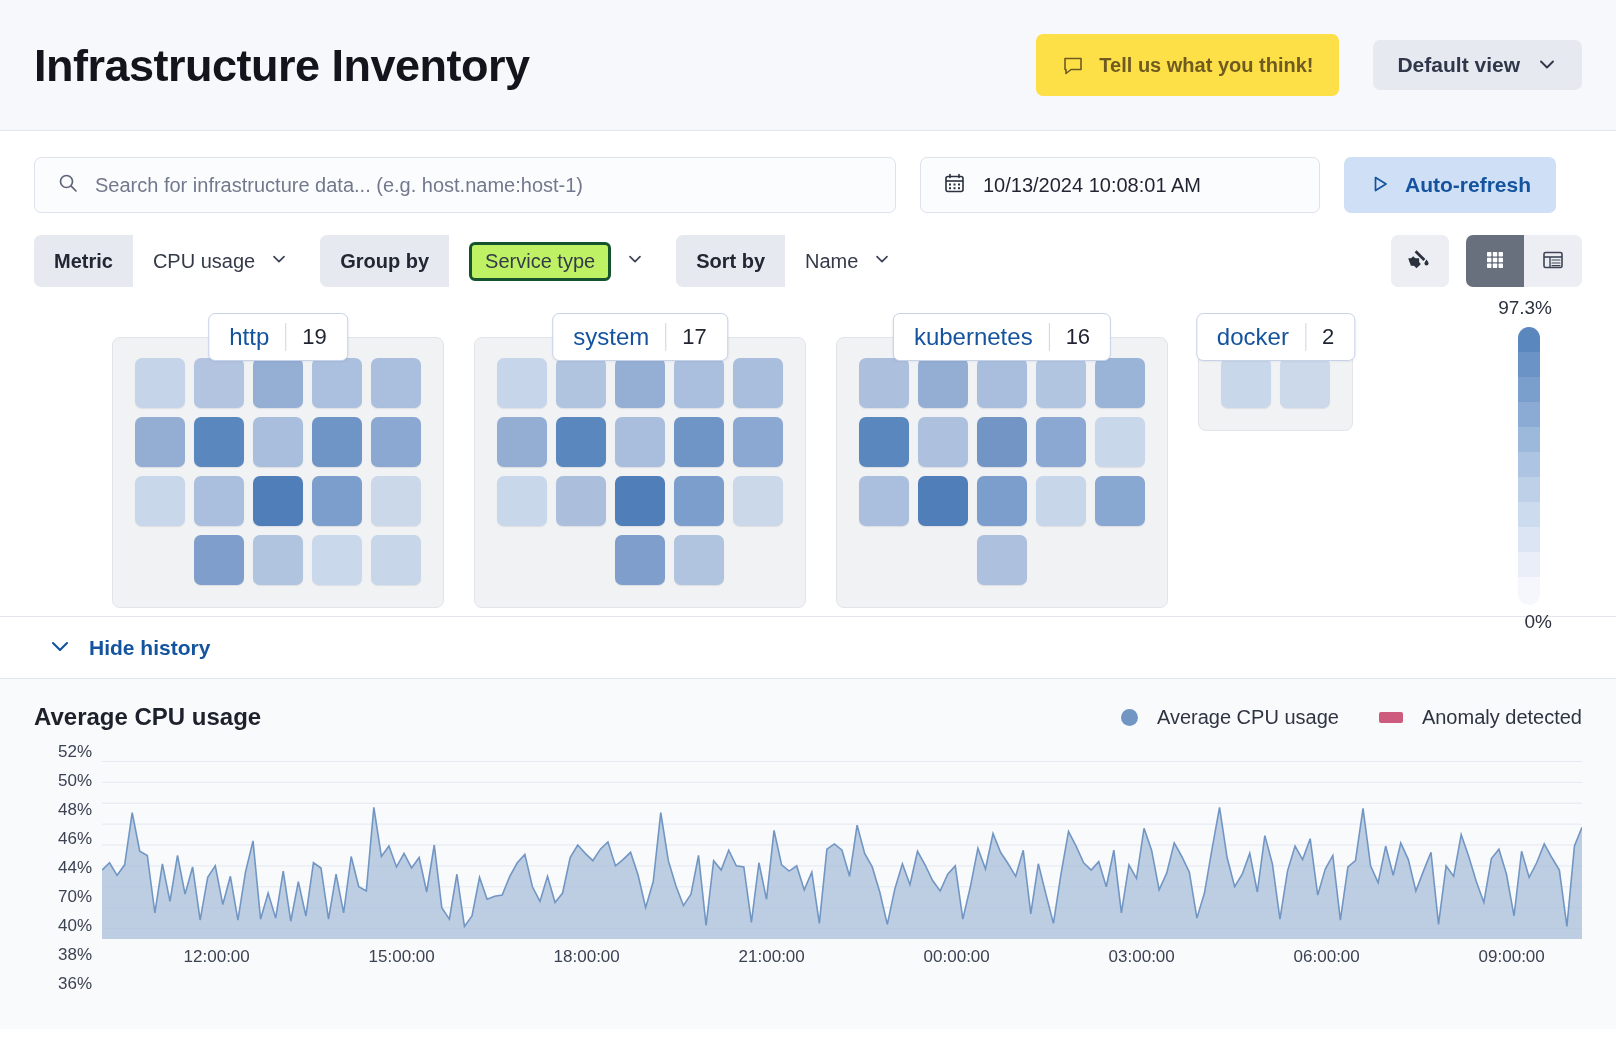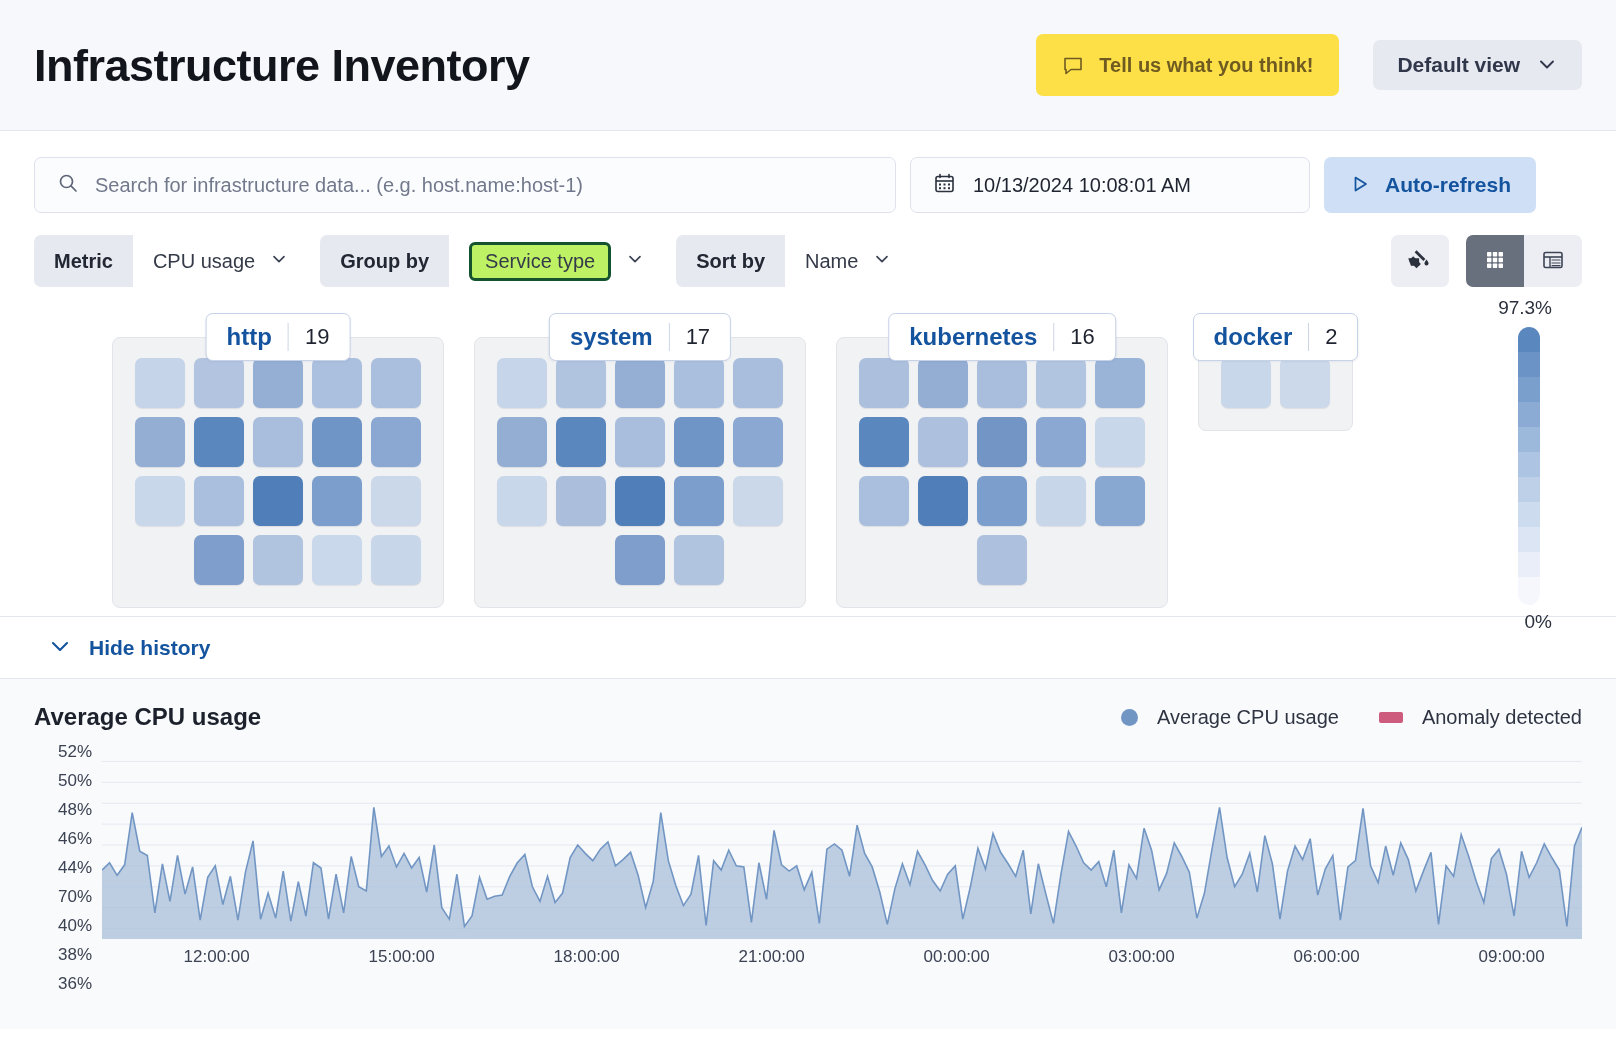--- a/index.html
+++ b/index.html
@@ -71,21 +71,21 @@
   }
 
   
   .controls {
     padding: 26px 34px 0 34px;
     background: #ffffff;
   }
   .search-row {
     display: flex;
     align-items: center;
-    gap: 14px;
+    gap: 24px;
   }
   .search-box {
     flex: 1;
     height: 56px;
     border: 1px solid #dfe2ec;
     border-radius: 7px;
     background: #fbfcfe;
     display: flex;
     align-items: center;
     padding: 0 22px;
@@ -231,21 +231,21 @@
     border: 1px solid #c6d2e8;
     border-radius: 7px;
     height: 48px;
     display: flex;
     align-items: center;
     z-index: 3;
     box-shadow: 0 1px 2px rgba(30,40,70,.05);
   }
   .group-badge .name {
     font-size: 24px;
-    font-weight: 700;
+    font-weight: 400;
     color: #14539e;
     padding: 0 16px 0 20px;
     white-space: nowrap;
   }
   .group-badge .sep { width: 1px; height: 28px; background: #ccd4e3; }
   .group-badge .count {
     font-size: 22px;
     color: #1f2430;
     padding: 0 20px 0 16px;
   }

